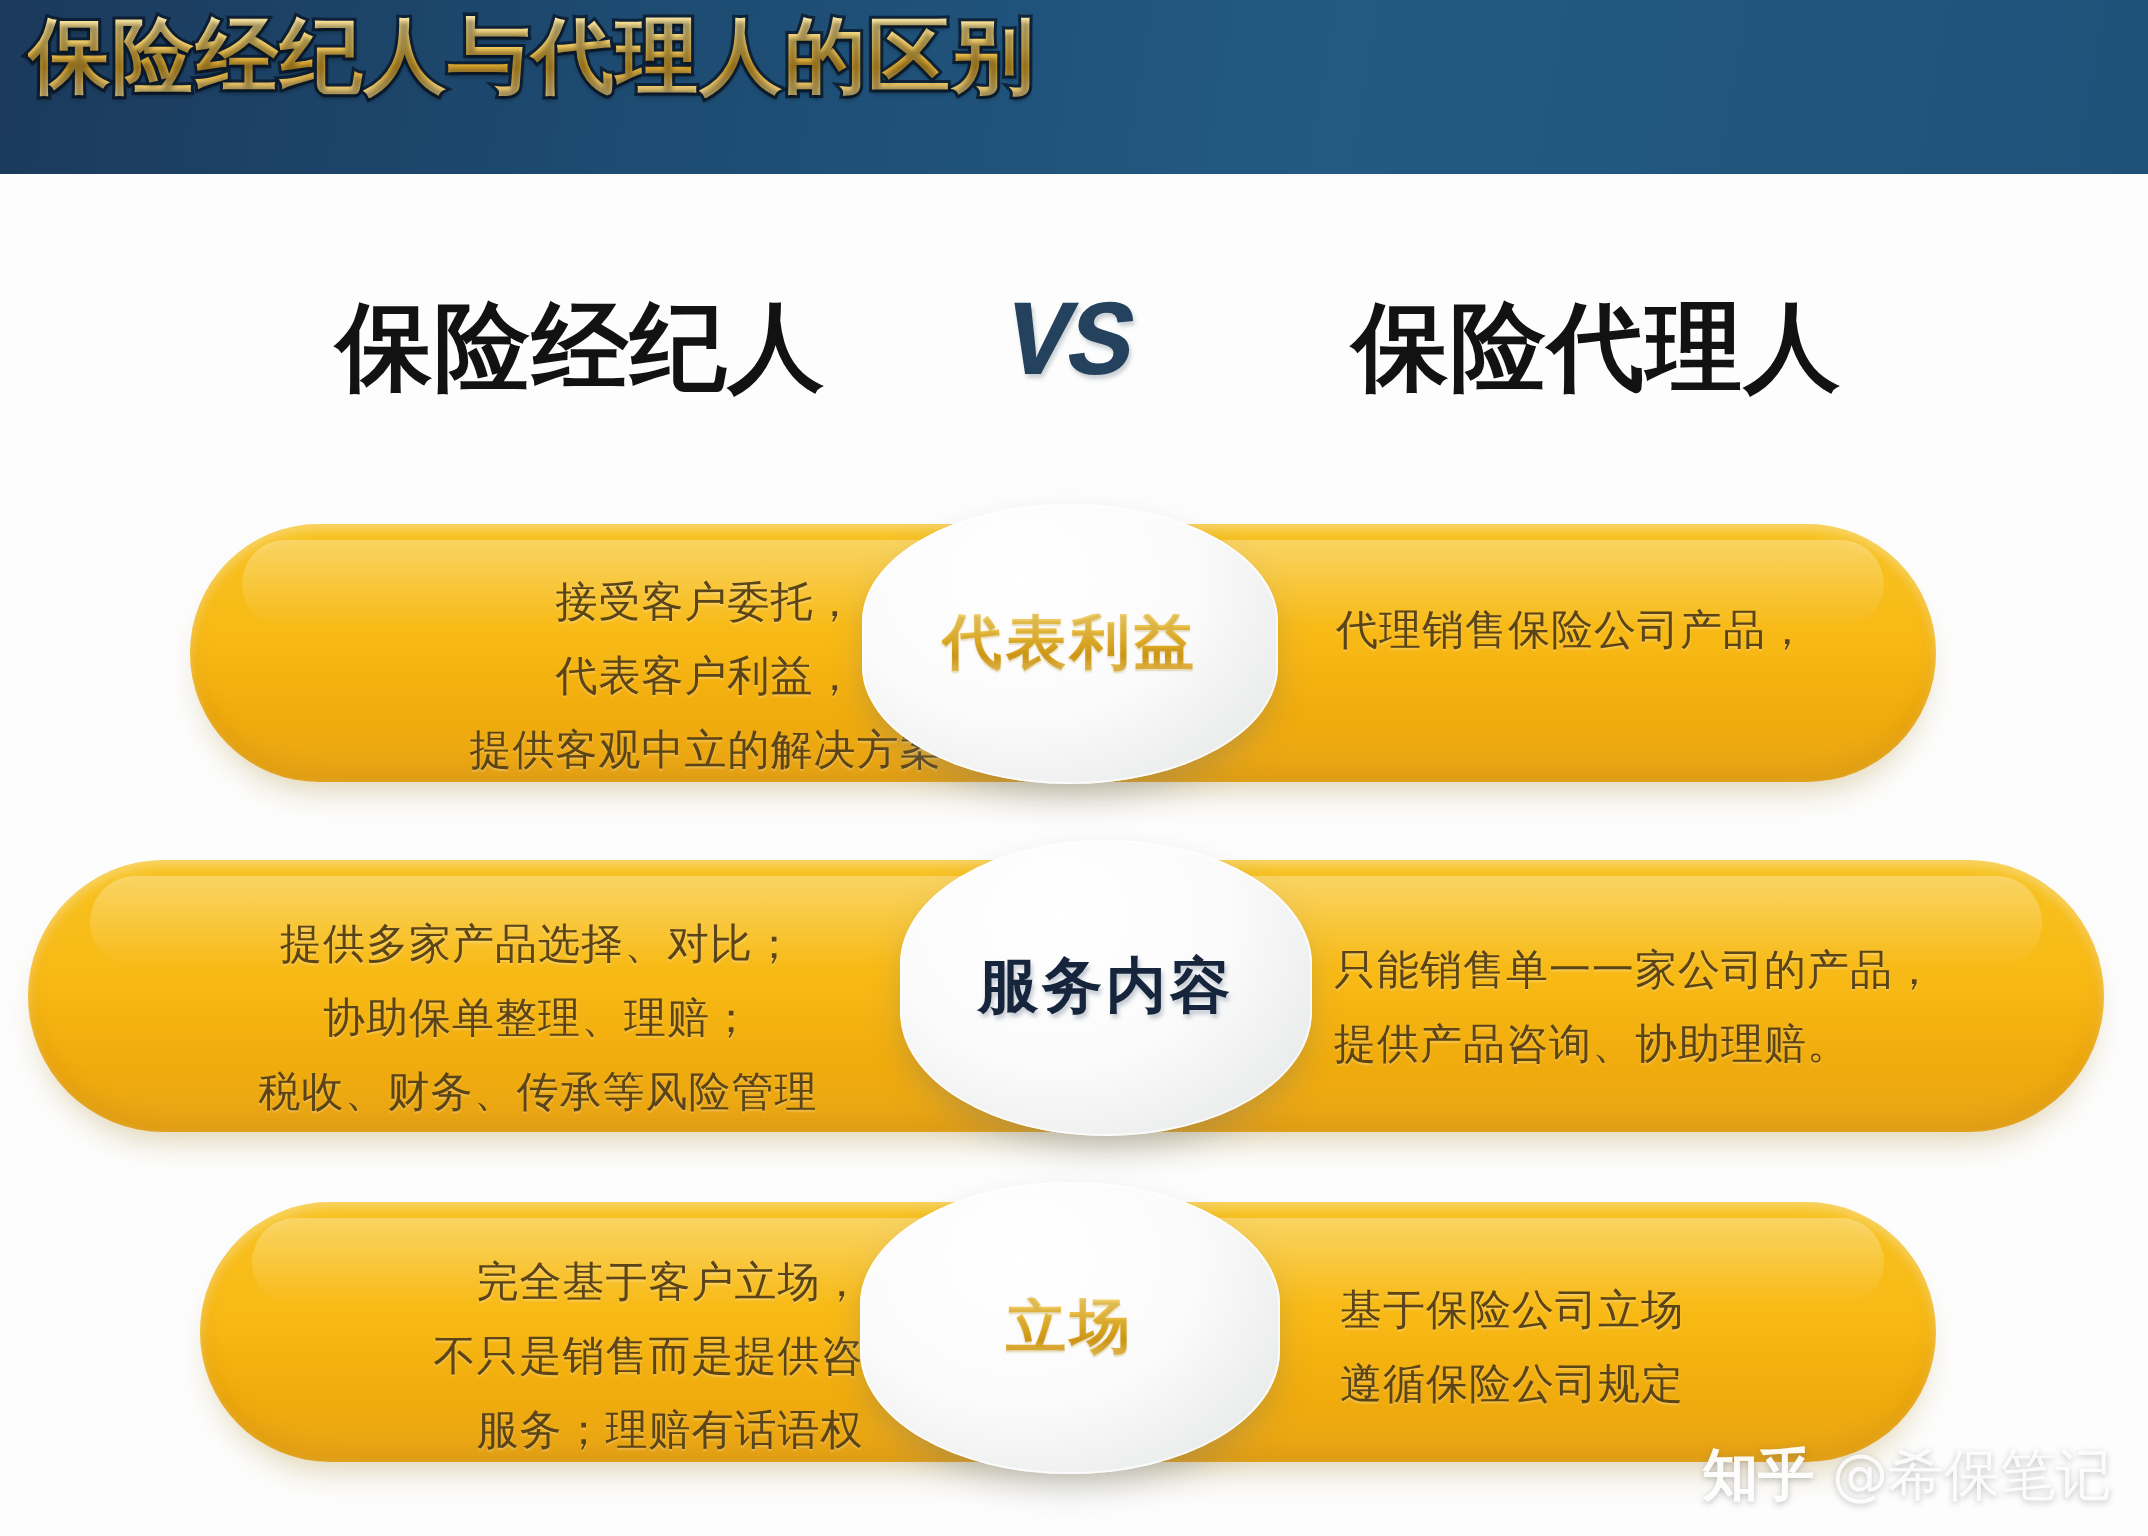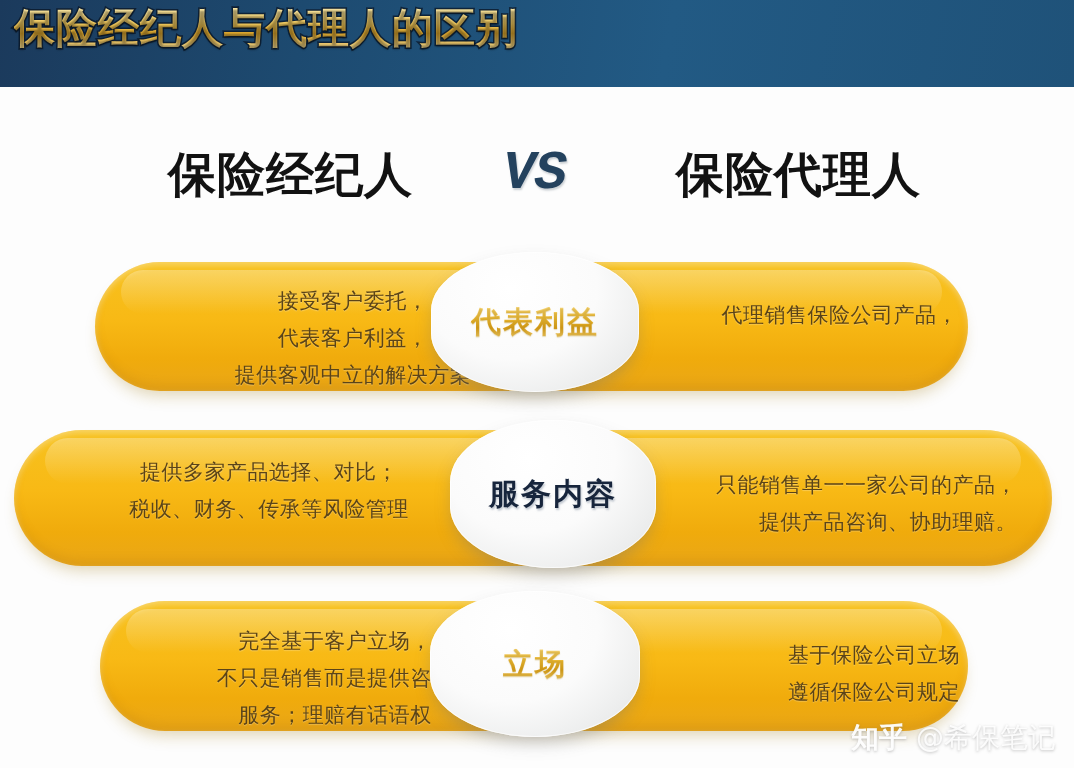--- a/index.html
+++ b/index.html
@@ -99,21 +99,21 @@
     position:absolute;
     color:#5b4418;
     font-size:21px;
     line-height:37px;
     letter-spacing:0.5px;
     white-space:nowrap;
     text-shadow:0 1px 1px rgba(255,255,255,0.28);
     z-index:3;
   }
   .pill-text.left  { text-align:center; }
-  .pill-text.right { text-align:right; }
+  .pill-text.right { text-align:left; }
   .pill-text div { white-space:nowrap; }
 
   
   .badge {
     position:absolute;
     border-radius:50% / 42%;
     background:radial-gradient(ellipse at 38% 26%, #ffffff 0%, #fbfbfb 48%, #eceded 78%, #dedede 100%);
     box-shadow:0 8px 18px -4px rgba(120,120,120,0.45),
                0 0 0 1px rgba(255,255,255,0.7) inset;
     z-index:4;
@@ -179,20 +179,21 @@
     </div>
     <div class="pill-text right" style="left:573px; top:35px; width:290px;">
       <div>代理销售保险公司产品，</div>
     </div>
   </div>
 
   <div class="row" style="left:14px; top:430px; width:1038px; height:136px;">
     <div class="pill"></div>
     <div class="pill-text left" style="left:55px; top:24px; width:400px;">
       <div>提供多家产品选择、对比；</div>
+      <div>协助保单整理、理赔；</div>
       <div>税收、财务、传承等风险管理</div>
     </div>
     <div class="badge" style="left:436px; top:-10px; width:206px; height:148px;">
       <span class="badge-label navy">服务内容</span>
     </div>
     <div class="pill-text right" style="left:653px; top:37px; width:350px;">
       <div>只能销售单一一家公司的产品，</div>
       <div>提供产品咨询、协助理赔。</div>
     </div>
   </div>

